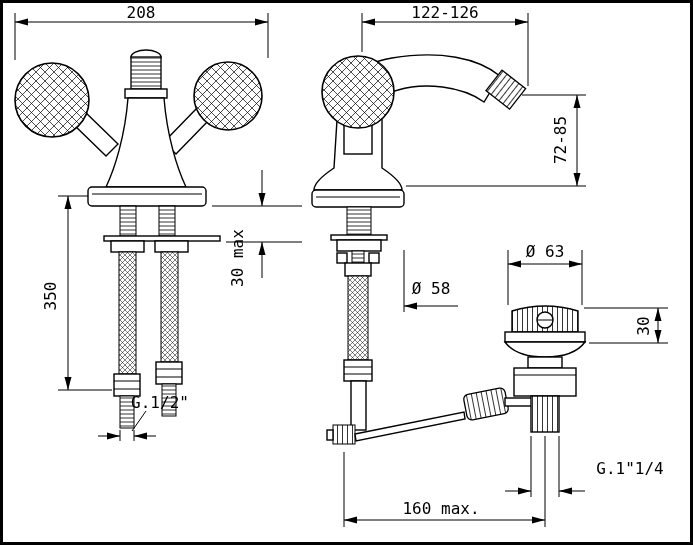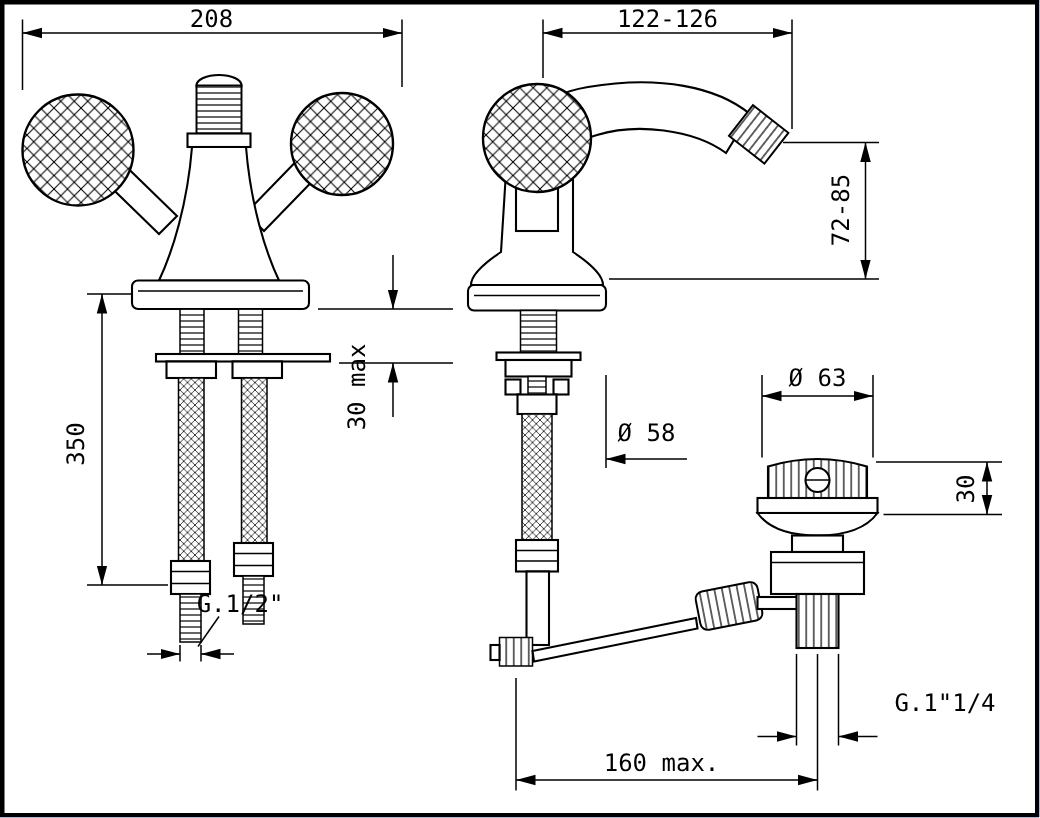--- a/index.html
+++ b/index.html
@@ -1,16 +1,16 @@
 <!DOCTYPE html>
 <html><head>
 <meta charset="utf-8">
 <style>
   html,body{margin:0;padding:0;background:#fff;}
-  .stage{position:relative;width:693px;height:545px;background:#1d4ed8;overflow:hidden;}
+  .stage{position:relative;width:693px;height:545px;background:#a3a3a3;overflow:hidden;}
   svg{display:block;}
   .dim{font:16px "DejaVu Sans Mono", monospace;fill:#000;}
   .outline{fill:#ffffff;stroke:#000;stroke-width:1.4;}
   .thin{stroke:#000;stroke-width:1;fill:none;}
 </style>
 </head>
 <body>
 
 <div class="stage">
 <svg width="693" height="545" viewBox="0 0 693 545" xmlns="http://www.w3.org/2000/svg">

